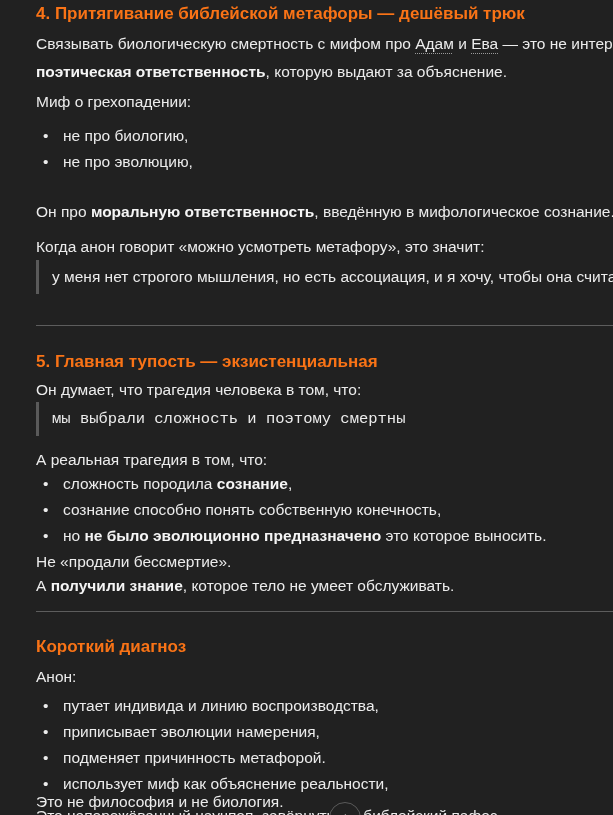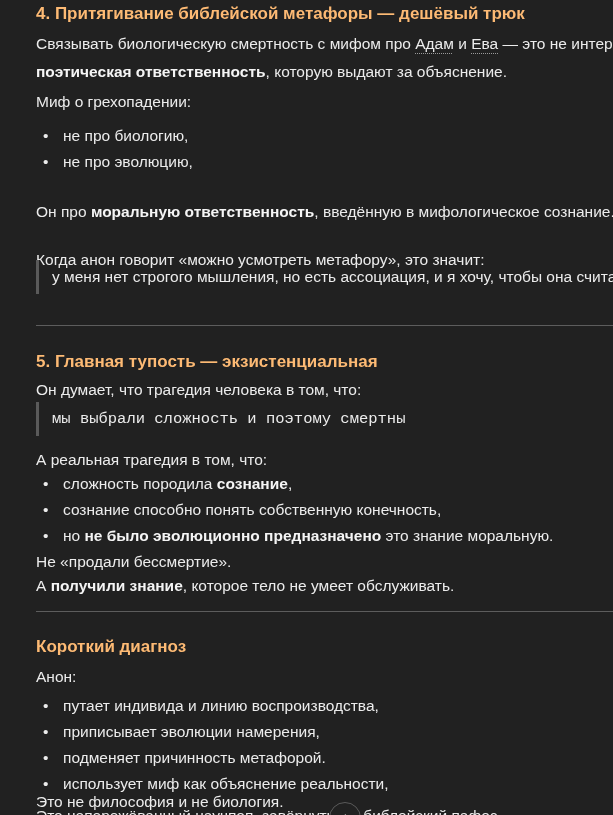--- a/index.html
+++ b/index.html
@@ -16,21 +16,21 @@
   .block {
     position: absolute;
     left: 36px;
     white-space: nowrap;
     line-height: 26px;
   }
   h3.block {
     margin: 0;
     font-size: 17px;
     font-weight: 700;
-    color: #fdba74;
+    color: #f97316;
     line-height: 24px;
   }
   p.block { margin: 0; }
   .lh28 { line-height: 28px; }
   .lh24 { line-height: 24px; }
   b, strong { color: #f5f5f5; font-weight: 700; }
   .term {
     text-decoration: underline dotted #9a9a9a;
     text-decoration-thickness: 1px;
     text-underline-offset: 4px;
@@ -65,21 +65,21 @@
     border: none;
     border-top: 1px solid #5d5d5d;
     margin: 0;
   }
   
   #s4-heading   { top: 2px; }
   #s4-para1     { top: 30px; }
   #s4-para2     { top: 89px; }
   #s4-list      { top: 123px; }
   #s4-para3     { top: 199px; }
-  #s4-para4     { top: 247px; }
+  #s4-para4     { top: 234px; }
   #s4-quote     { top: 260px; }
   #divider-1    { top: 325px; }
   #s5-heading   { top: 350px; }
   #s5-para1     { top: 377px; }
   #s5-quote     { top: 402px; font-family: Liberation Mono, monospace; }
   #s5-para2     { top: 447px; }
   #s5-list      { top: 471px; }
   #s5-para3     { top: 550px; }
   #divider-2    { top: 611px; }
   #s6-heading   { top: 635px; }
@@ -134,21 +134,21 @@
 
   <p class="block" id="s5-para1">Он думает, что трагедия человека в том, что:</p>
 
   <blockquote class="block" id="s5-quote">мы выбрали сложность и поэтому смертны</blockquote>
 
   <p class="block" id="s5-para2">А реальная трагедия в том, что:</p>
 
   <ul class="block" id="s5-list">
     <li><span>сложность породила </span><strong>сознание</strong><span>,</span></li>
     <li>сознание способно понять собственную конечность,</li>
-    <li><span>но </span><strong>не было эволюционно предназначено</strong><span> это знание моральную.</span></li>
+    <li><span>но </span><strong>не было эволюционно предназначено</strong><span> это которое выносить.</span></li>
   </ul>
 
   <p class="block lh24" id="s5-para3"><span>Не «продали бессмертие».</span><br><span>А </span><strong>получили знание</strong><span>, которое тело не умеет обслуживать.</span></p>
 
   <hr class="divider" id="divider-2">
 
   <h3 class="block" id="s6-heading">Короткий диагноз</h3>
 
   <p class="block" id="s6-para1">Анон:</p>
 

